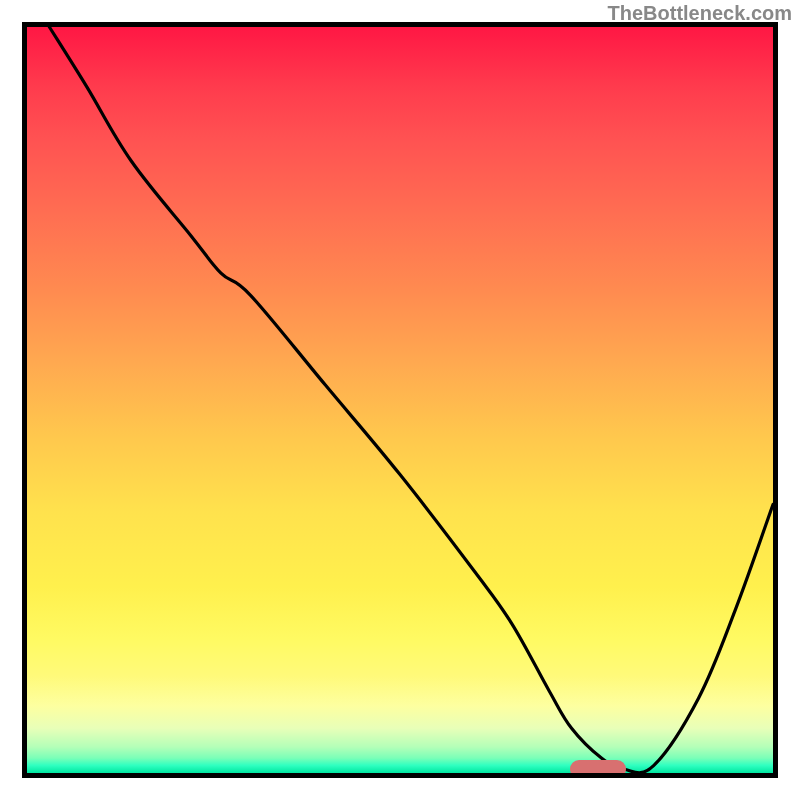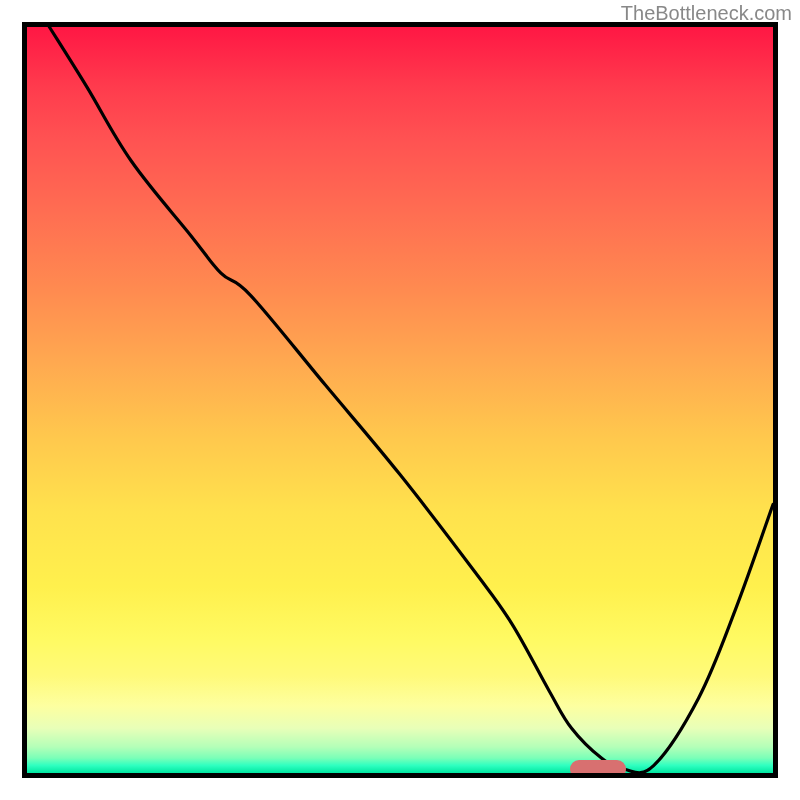--- a/index.html
+++ b/index.html
@@ -11,21 +11,21 @@
   .container {
     width: 800px;
     height: 800px;
     position: relative;
   }
   .watermark {
     position: absolute;
     top: 2px;
     right: 8px;
     font-size: 20px;
-    font-weight: normal;
+    font-weight: bold;
     color: #888888;
     z-index: 10;
     text-align: center;
   }
   .plot-frame {
     position: absolute;
     top: 22px;
     left: 22px;
     width: 756px;
     height: 756px;

